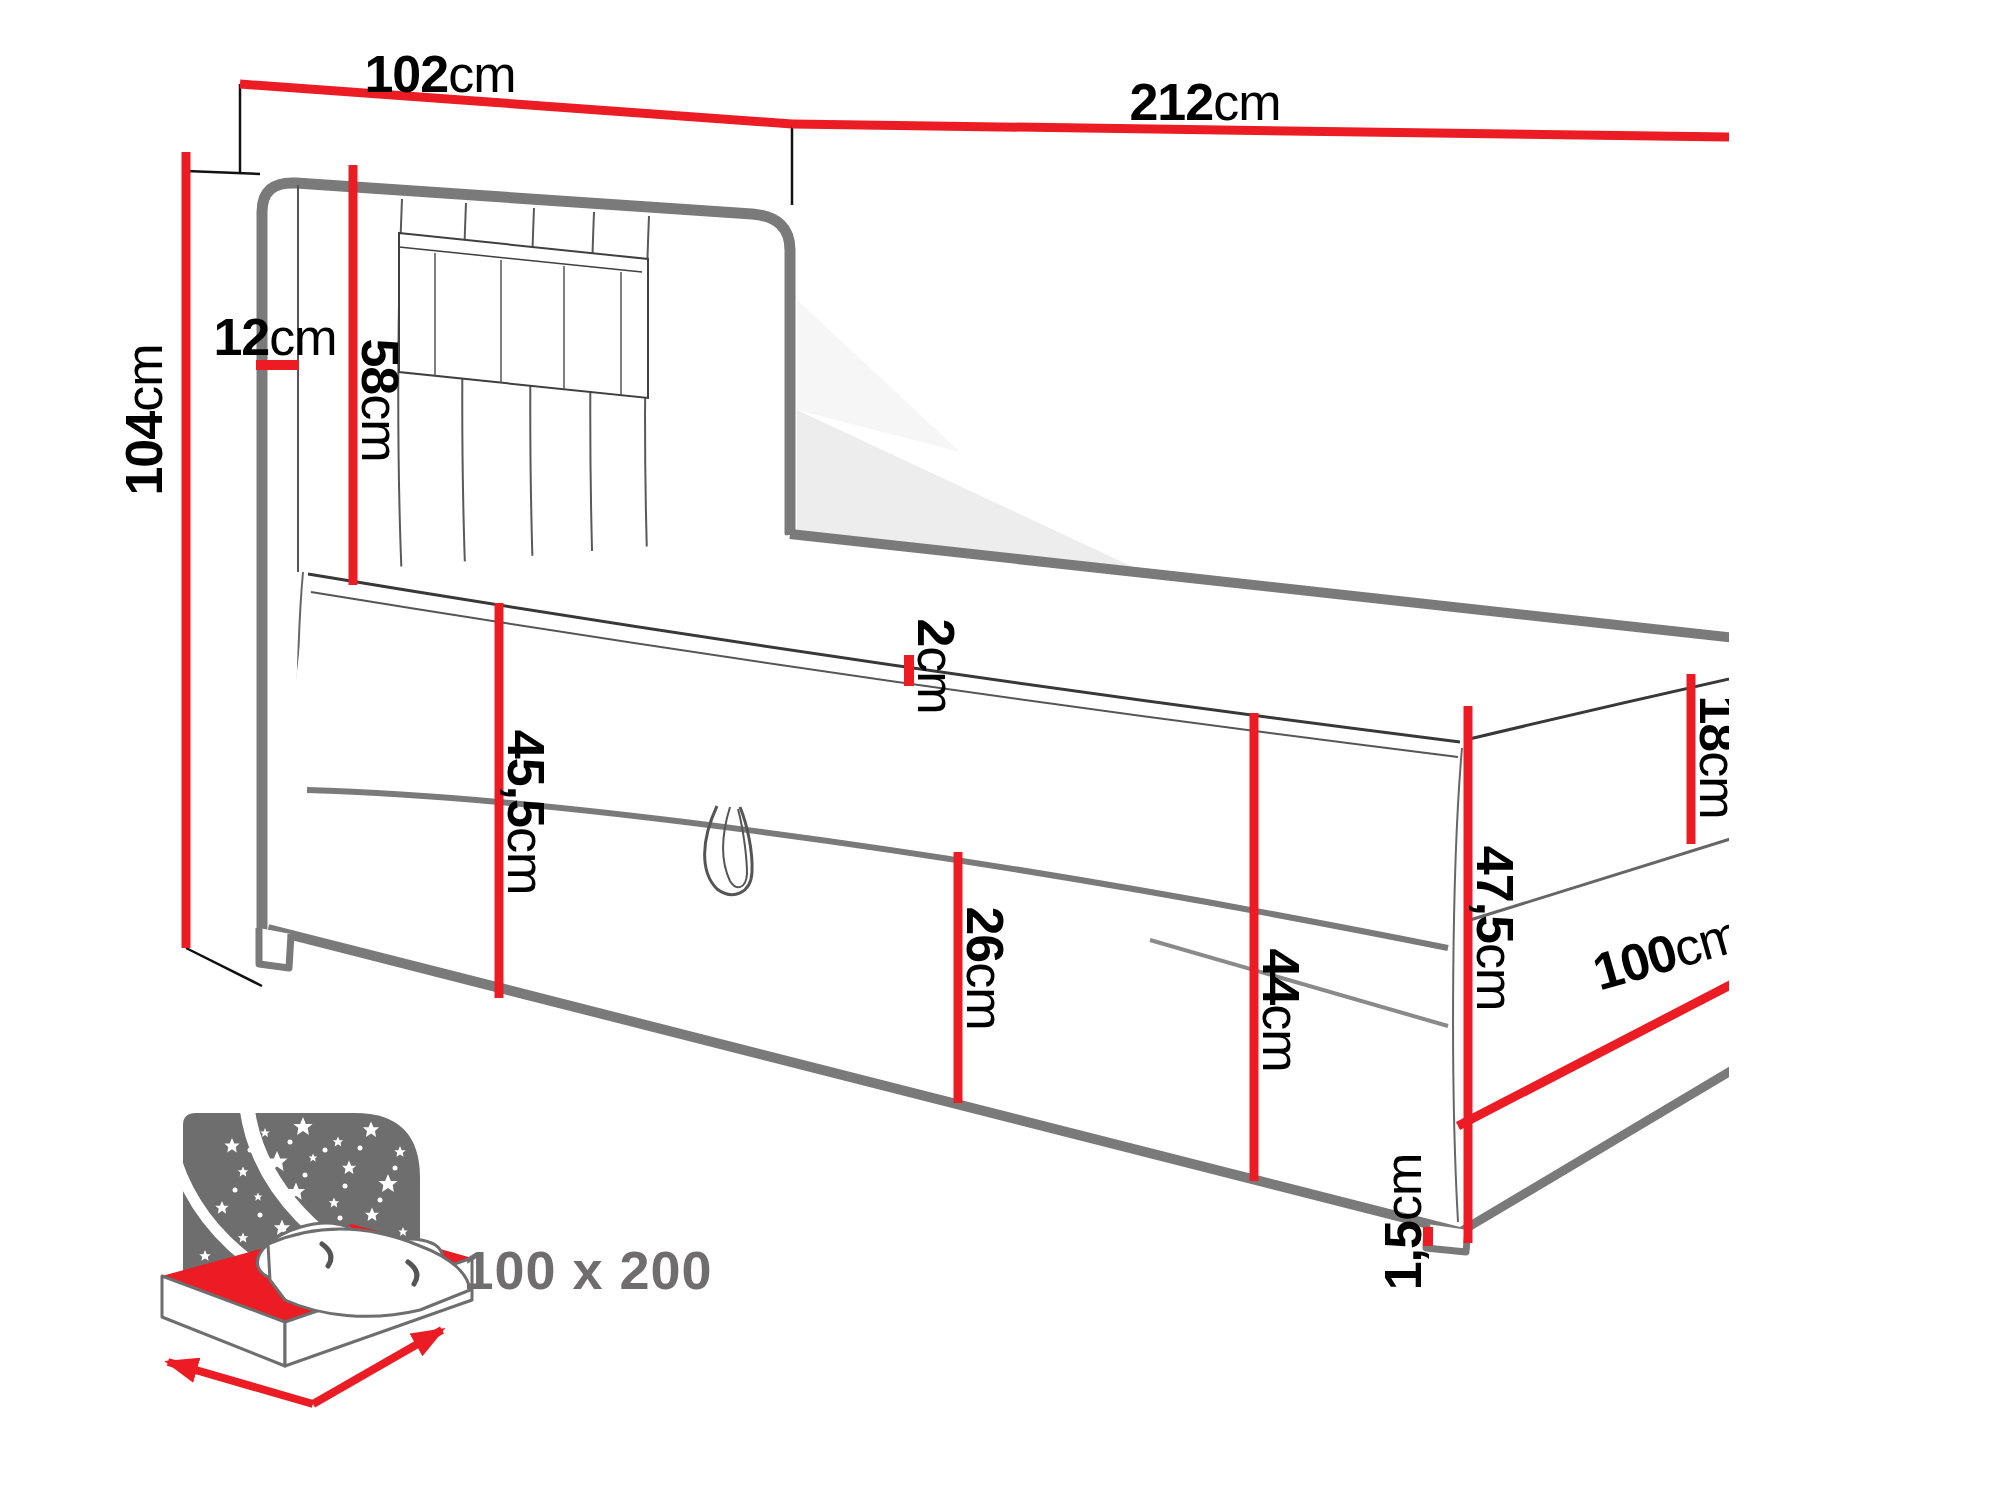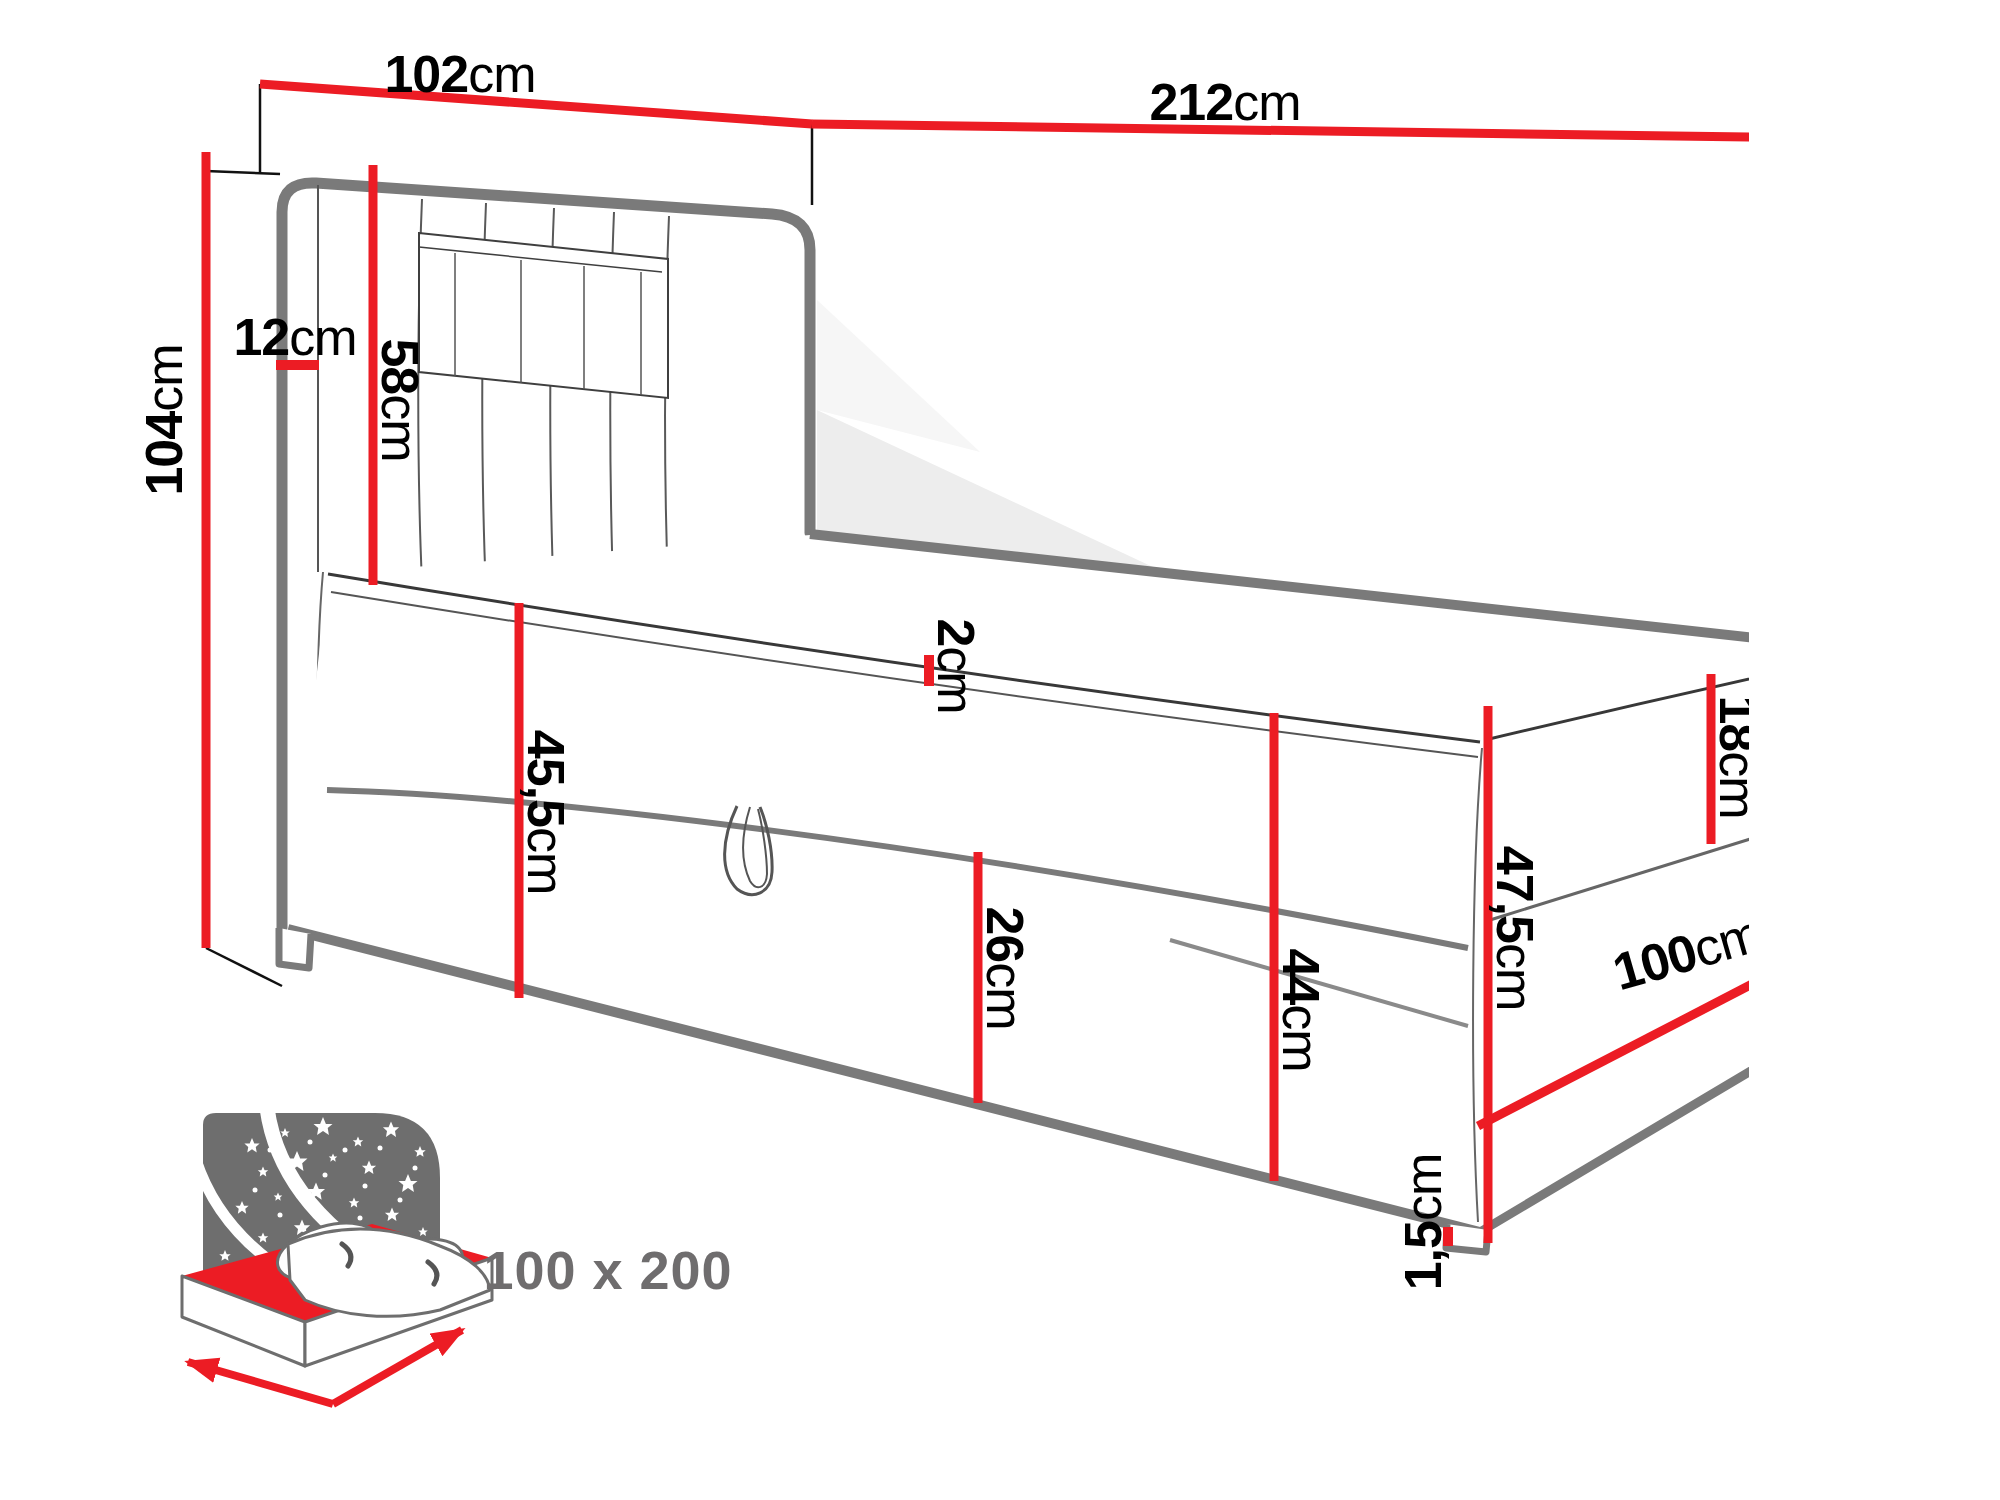--- a/index.html
+++ b/index.html
@@ -1,16 +1,16 @@
 <!DOCTYPE html>
 <html><head>
 <meta charset="utf-8">
 <style>
   html,body{margin:0;padding:0;background:#ffffff;}
-  .stage{width:1729px;height:1500px;position:relative;background:#fff;overflow:hidden;padding-left:20px;}
+  .stage{width:1729px;height:1500px;position:relative;background:#fff;overflow:hidden;}
   svg{display:block;}
   text{font-family:"Liberation Sans",sans-serif;fill:#000;}
   .dim{font-size:52px;letter-spacing:-1px;}
   .num{font-weight:700;}
   .unit{font-weight:400;}
   .icon-label{font-size:54px;font-weight:700;fill:#6f6d6e;letter-spacing:1px;}
 </style>
 </head>
 <body>
 

